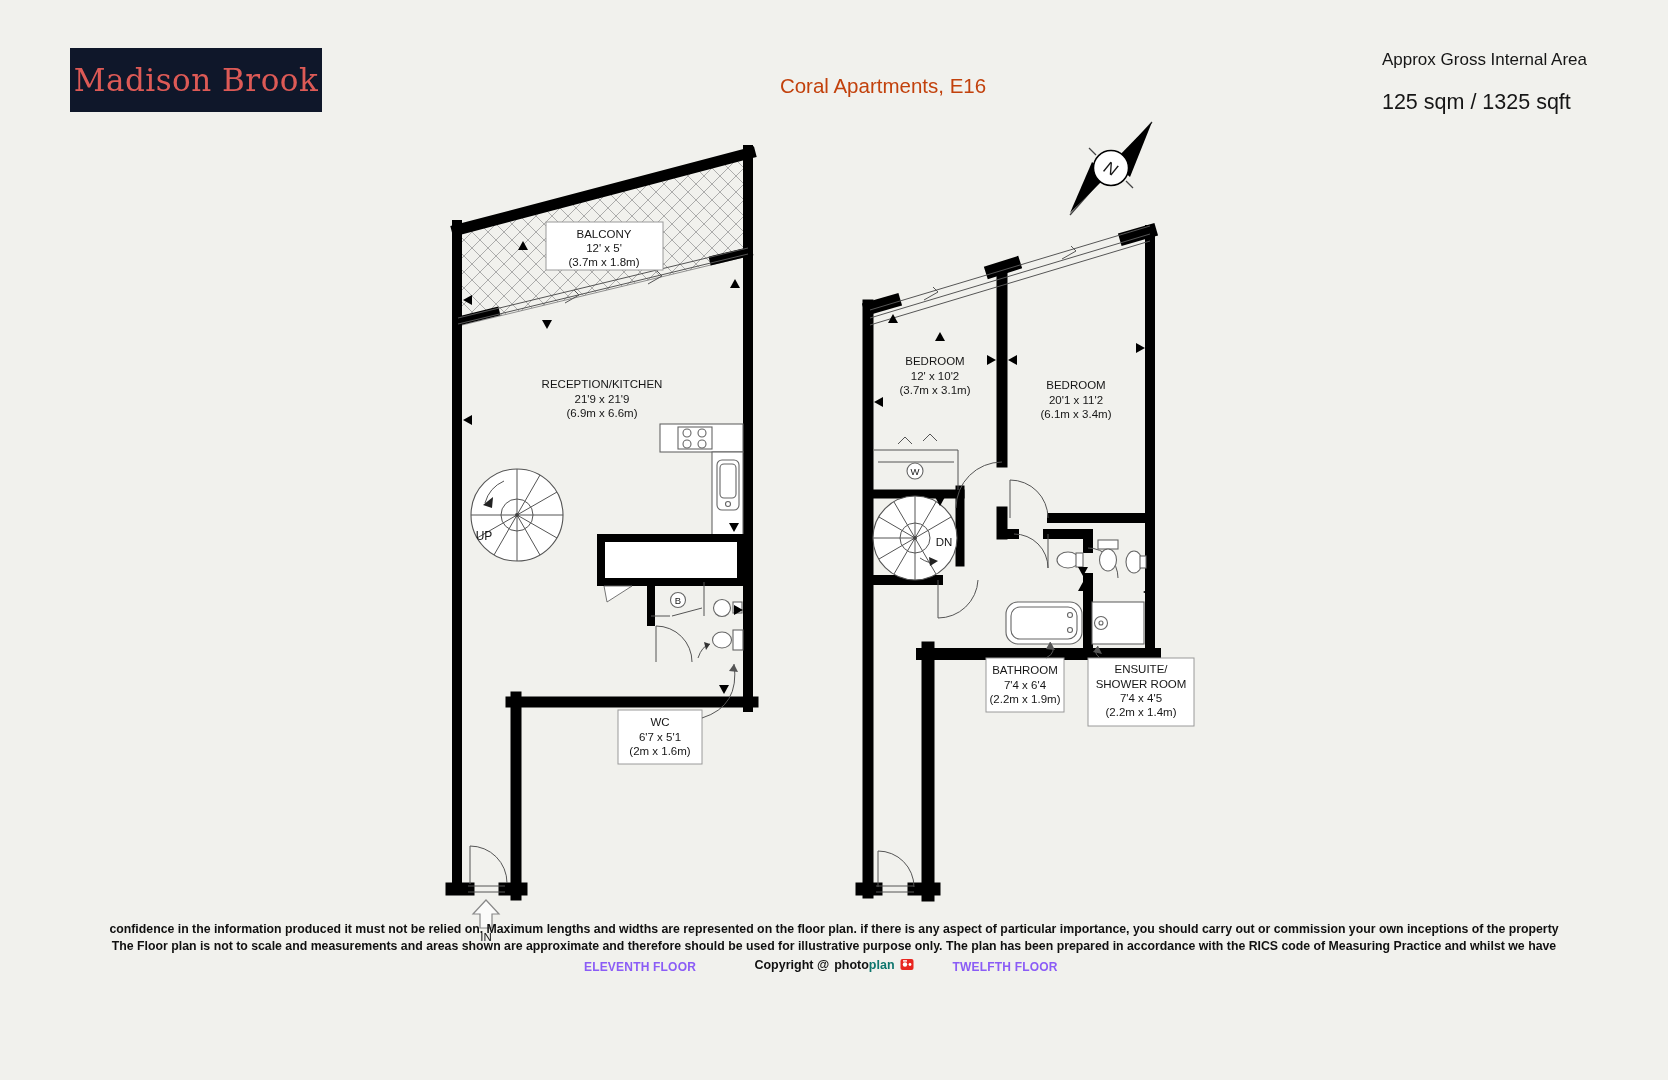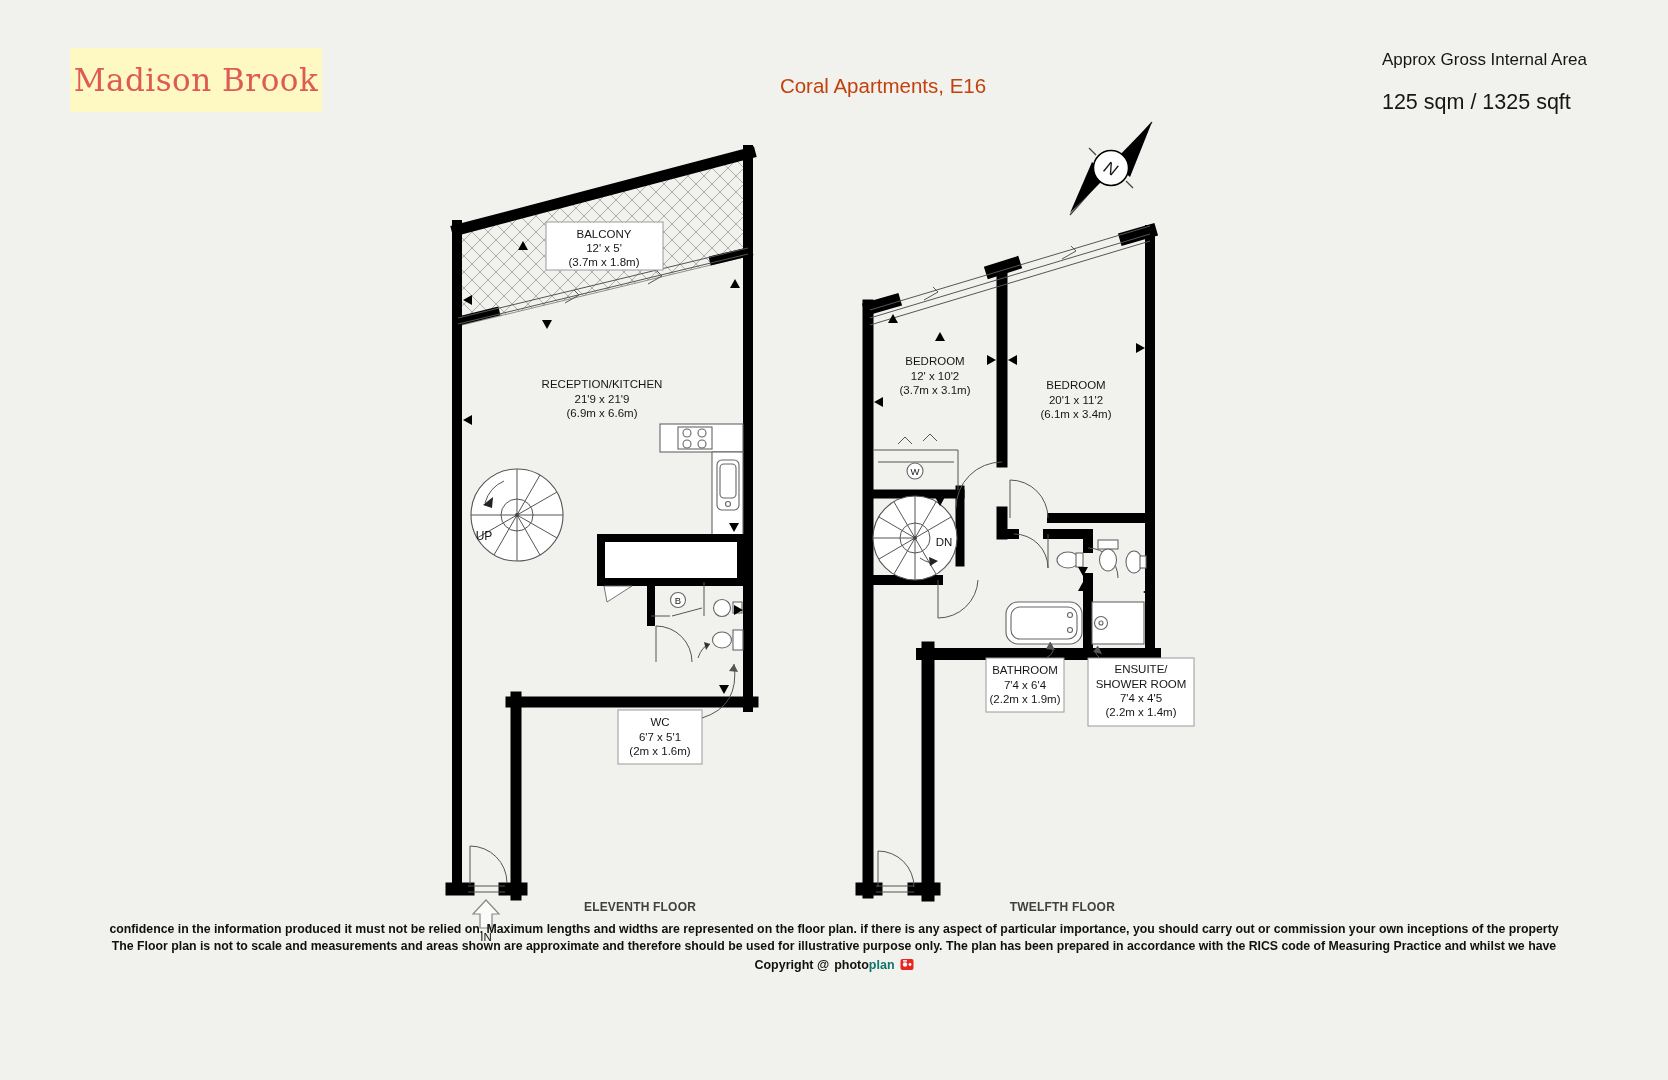--- a/index.html
+++ b/index.html
@@ -4,40 +4,40 @@
 <style>
   html,body{margin:0;padding:0;}
   body{
     width:1668px;height:1080px;position:relative;overflow:hidden;
     background:#f1f1ed;
     font-family:"Liberation Sans", sans-serif;
     color:#161616;
   }
   .abs{position:absolute;}
   #logo-box{
-    left:70px;top:48px;width:252px;height:64px;background:#fef9c3;
+    left:70px;top:48px;width:252px;height:64px;background:#0f172a;
     display:flex;align-items:center;justify-content:center;text-align:center;
   }
   #logo-text{
     font-family:"DejaVu Serif", serif;
     font-size:31px;letter-spacing:0.5px;color:#dd5a56;white-space:nowrap;
   }
   #page-title{
     left:683px;top:74px;width:400px;text-align:center;
     font-size:20.5px;color:#c2410c;
   }
   #area-block{ right:81px;top:50px;text-align:left; }
   #area-label{ font-size:17px; }
   #area-value{ font-size:21.5px;margin-top:20px; }
   .floor-label{
-    top:900px;width:220px;text-align:center;
-    font-size:12px;font-weight:bold;letter-spacing:0.2px;color:#404040;
+    top:960px;width:220px;text-align:center;
+    font-size:12px;font-weight:bold;letter-spacing:0.2px;color:#8b5cf6;
   }
   #floor-label-11{ left:530px; }
-  #floor-label-12{ left:895px;text-align:right; }
+  #floor-label-12{ left:895px; }
   #disclaimer{
     left:40px;top:921px;width:1588px;text-align:center;
     font-size:12.3px;font-weight:bold;line-height:17px;color:#101010;
   }
   #copyright-row{
     left:0;top:958px;width:1668px;display:flex;align-items:flex-start;justify-content:center;gap:5px;
     font-size:12.5px;font-weight:bold;color:#101010;
   }
   #brand-photo{font-weight:bold;color:#111;}
   #brand-plan{font-weight:bold;color:#0f766e;}

